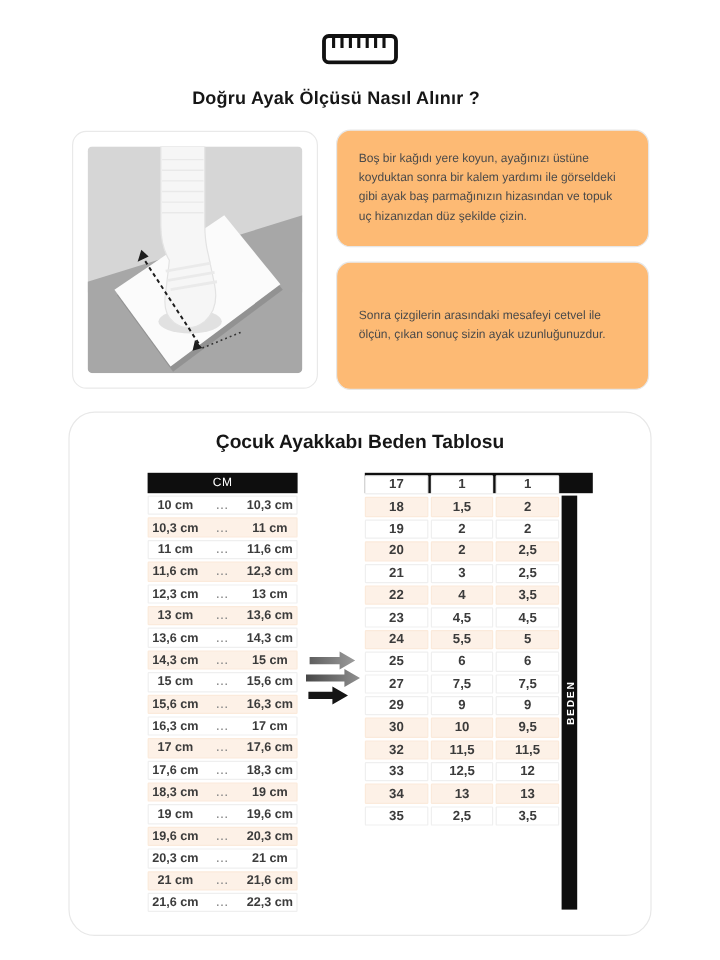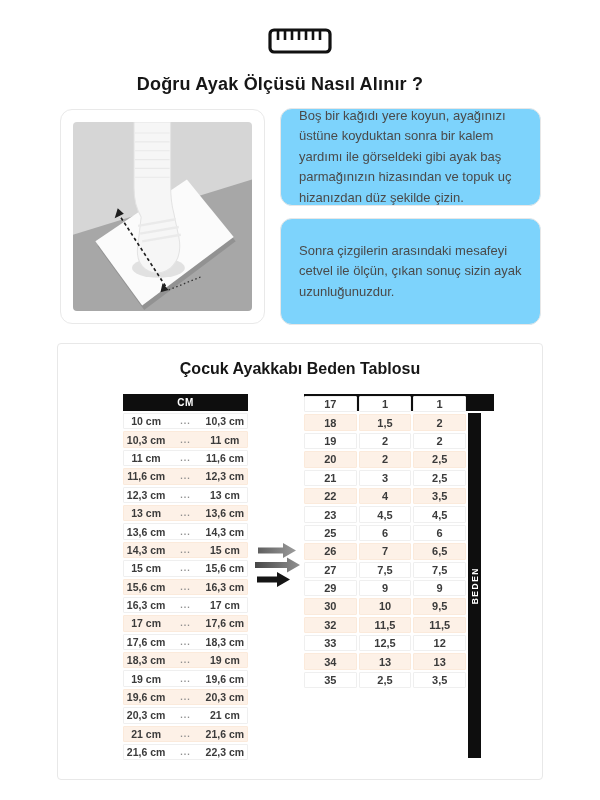--- a/index.html
+++ b/index.html
@@ -3,41 +3,41 @@
 <meta charset="utf-8">
 <style>
   * { margin:0; padding:0; box-sizing:border-box; }
   html,body { background:#ffffff; }
   body { font-family:"Liberation Sans", sans-serif; color:#1c1c1c; }
   .page { position:relative; width:600px; height:800px; background:#fff; overflow:hidden; margin:0 auto; }
 
   
   .ruler-wrap { position:absolute; left:0; top:28px; width:600px; display:flex; justify-content:center; }
   .page-title { position:absolute; left:0; top:74px; width:560px; text-align:center;
-                font-size:18px; font-weight:700; color:#161616; letter-spacing:.2px; }
+                font-size:15px; font-weight:700; color:#161616; letter-spacing:.2px; }
 
   
   .photo-card { position:absolute; left:60px; top:109px; width:205px; height:215px;
                 border:1px solid #e9e9e9; border-radius:12px; background:#fff; padding:12px; }
   .photo-card svg { width:100%; height:100%; border-radius:4px; display:block; }
 
   .info-box { position:absolute; left:280px; width:261px; border:1px solid #e7e7e7;
-              border-radius:12px; background:#7dd3fc; padding:16px 18px;
-              font-size:13px; line-height:1.58; color:#4a4a4a;
+              border-radius:12px; background:#fdba74; padding:16px 18px;
+              font-size:10px; line-height:1.58; color:#4a4a4a;
               display:flex; align-items:center; }
   .info-box-1 { top:108px; height:98px; }
   .info-box-2 { top:218px; height:107px;border-radius:12px; }
 
   
   .section-card { position:absolute; left:57px; top:343px; width:486px; height:437px;
-                  border:1px solid #e8e8e8; border-radius:4px; background:#fff; }
+                  border:1px solid #e8e8e8; border-radius:22px; background:#fff; }
   .section-title { position:absolute; left:0; top:16px; width:100%; text-align:center;
                    font-size:16px; font-weight:700; color:#161616; }
 
-  .tbl-header { background:#0e0e0e; color:#fff; font-size:10px; font-weight:700;
+  .tbl-header { background:#0e0e0e; color:#fff; font-size:10px; font-weight:400;
                 height:17px; display:flex; align-items:center; justify-content:center;
                 letter-spacing:.4px; }
 
   .cm-table { position:absolute; left:65px; top:50px; width:125px; }
   .cm-body, .size-body { display:flex; flex-direction:column; gap:2px; margin-top:2px; }
   .row { display:flex; height:16.4px; align-items:center; border:1px solid #efefef;
          background:#fff; font-size:10.5px; font-weight:600; color:#3b3b3b; border-radius:1px;gap:12px; }
   .row.alt { background:#fdf1e7; border-color:#fbeadb; }
   .cm-from { width:45%; text-align:center; }
   .cm-sep  { width:10%; text-align:center; color:#8f8f8f; font-size:9px; letter-spacing:1px; }
@@ -288,30 +288,30 @@
           <div class="size-row alt">
             <span class="size-cell">22</span>
             <span class="size-cell">4</span>
             <span class="size-cell">3,5</span>
           </div>
           <div class="size-row">
             <span class="size-cell">23</span>
             <span class="size-cell">4,5</span>
             <span class="size-cell">4,5</span>
           </div>
+          <div class="size-row alt">
+            <span class="size-cell">24</span>
+            <span class="size-cell">5,5</span>
+            <span class="size-cell">5</span>
+          </div>
           <div class="size-row">
             <span class="size-cell">25</span>
             <span class="size-cell">6</span>
             <span class="size-cell">6</span>
           </div>
-          <div class="size-row alt">
-            <span class="size-cell">26</span>
-            <span class="size-cell">7</span>
-            <span class="size-cell">6,5</span>
-          </div>
           <div class="size-row">
             <span class="size-cell">27</span>
             <span class="size-cell">7,5</span>
             <span class="size-cell">7,5</span>
           </div>
           <div class="size-row">
             <span class="size-cell">29</span>
             <span class="size-cell">9</span>
             <span class="size-cell">9</span>
           </div>

